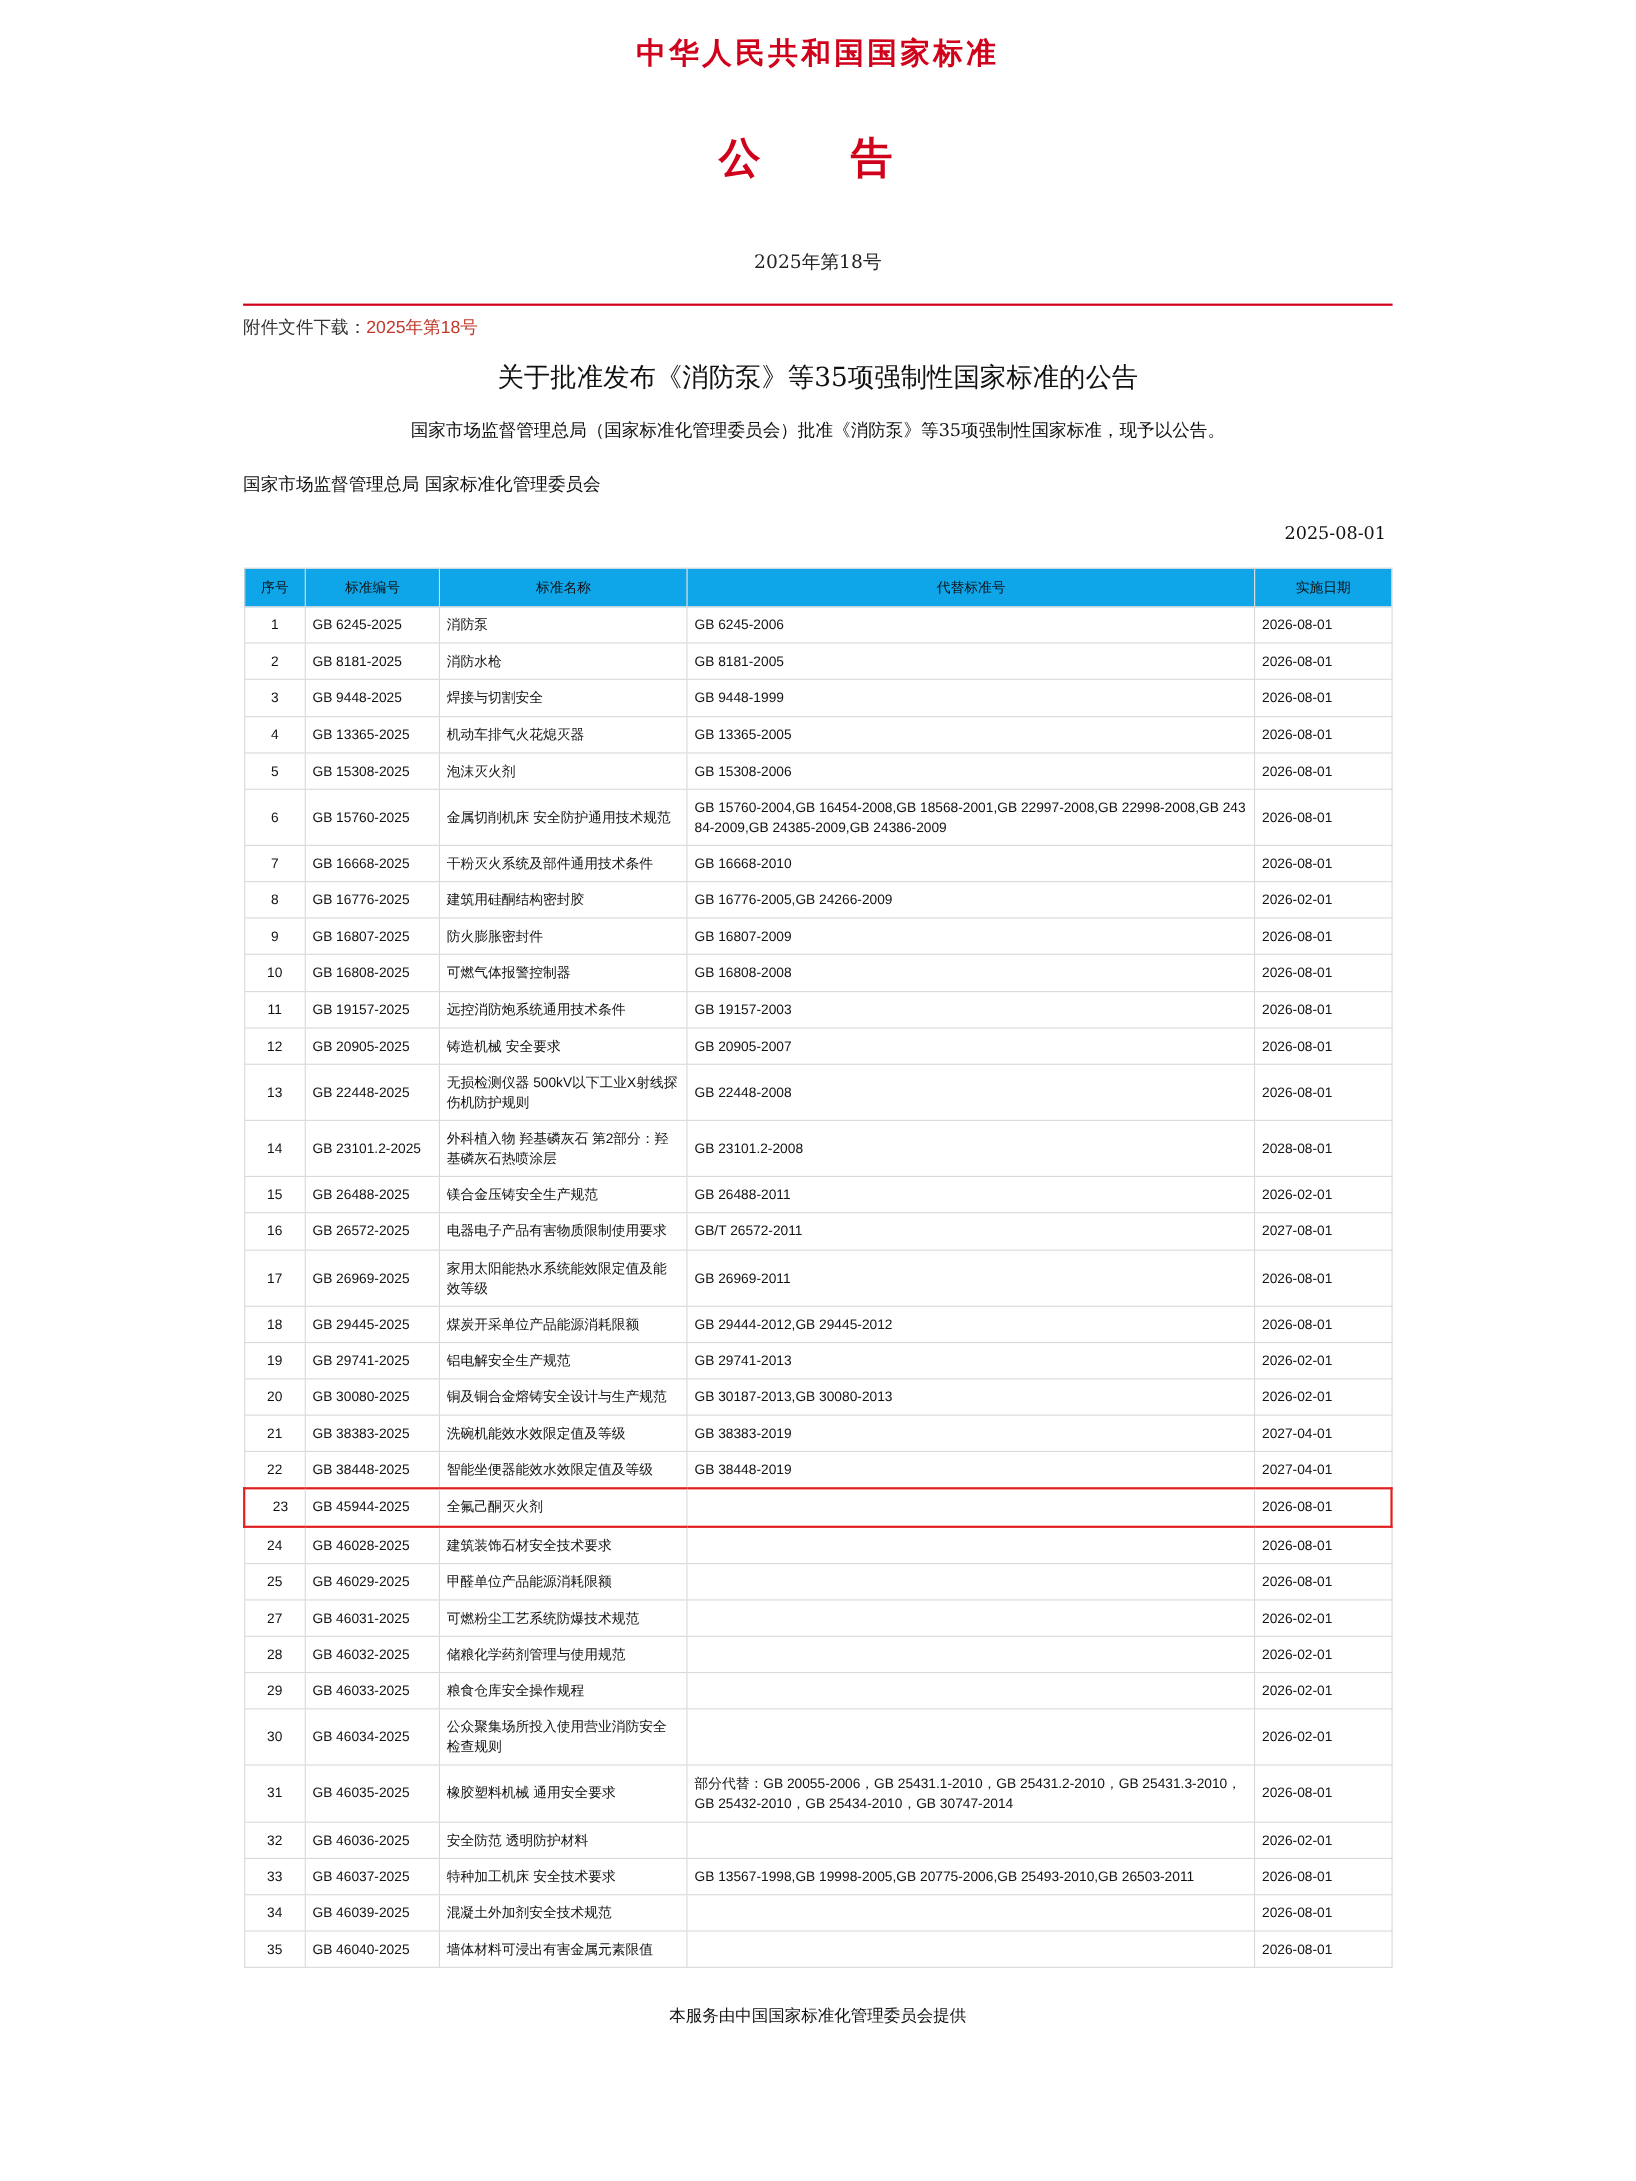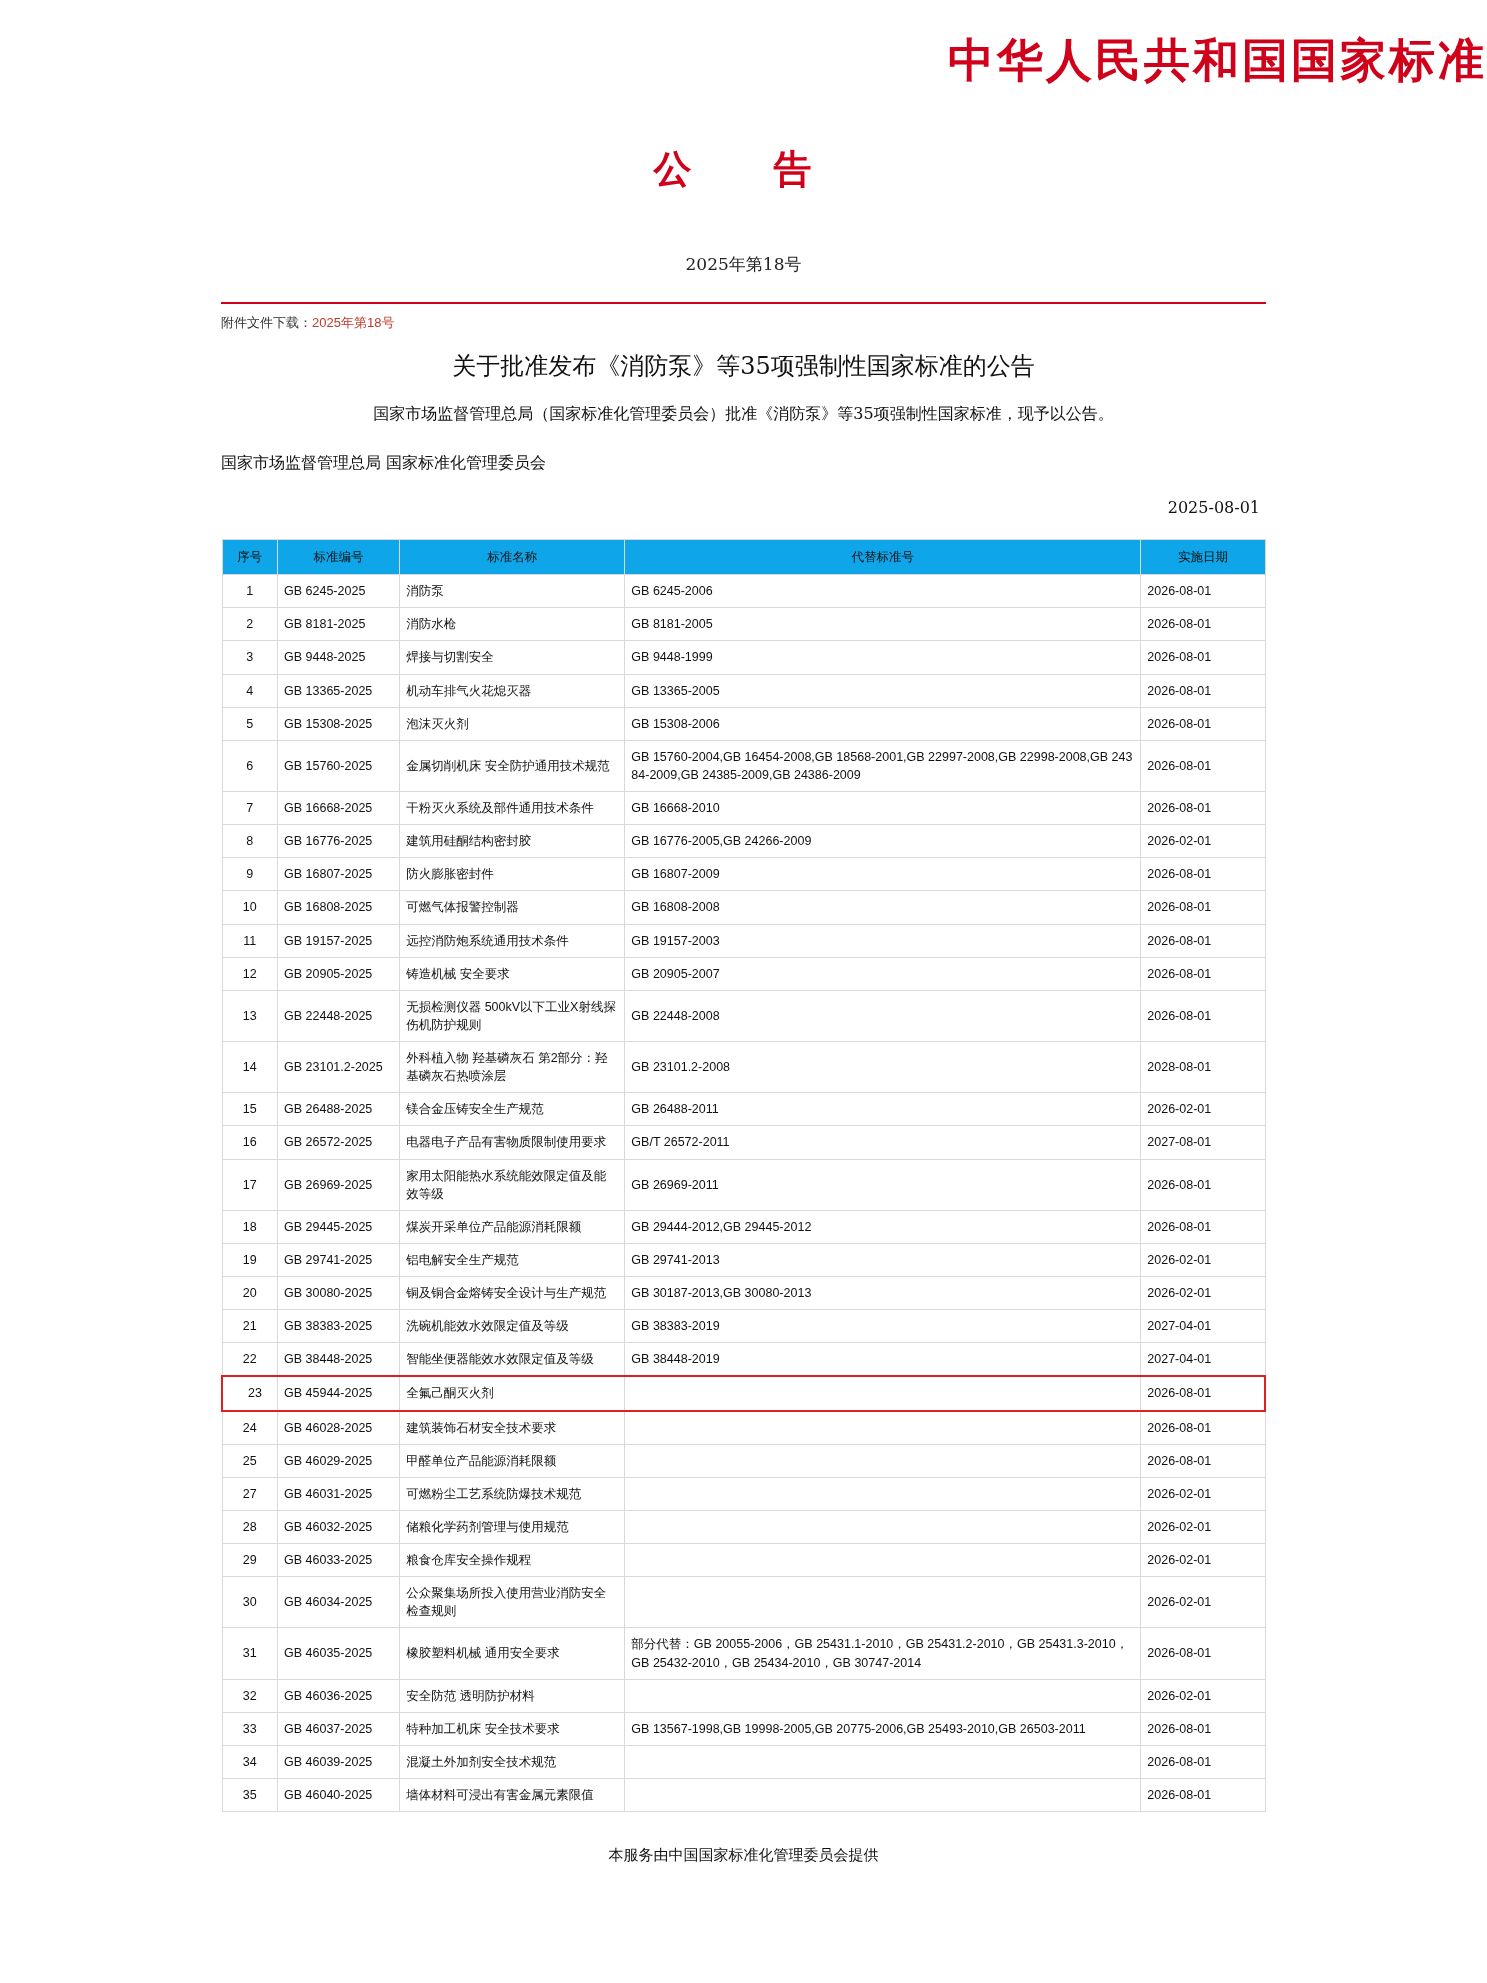--- a/index.html
+++ b/index.html
@@ -15,25 +15,25 @@
     -webkit-font-smoothing: antialiased;
   }
   .page {
     width: 1487px;
     margin: 0 auto;
     position: relative;
     padding-top: 18px;
     box-sizing: border-box;
   }
   .main-title {
-    text-align: right;
+    text-align: center;
     color: #d0021b;
     font-family: "DejaVu Serif", "Liberation Serif", serif;
     font-weight: bold;
-    font-size: 46px;
+    font-size: 27px;
     letter-spacing: 3px;
     margin: 12px 0 0 0;
   }
   .sub-title {
     text-align: center;
     color: #d0021b;
     font-family: "DejaVu Serif", "Liberation Serif", serif;
     font-weight: bold;
     font-size: 38px;
     letter-spacing: 22px;
@@ -47,21 +47,21 @@
     margin: 58px 0 0 0;
   }
   .red-rule {
     width: 1045px;
     margin: 26px auto 0 auto;
     border-top: 2px solid #d0021b;
   }
   .attachment {
     width: 1045px;
     margin: 10px auto 0 auto;
-    font-size: 13px;
+    font-size: 16px;
     color: #333;
   }
   .attachment .label {
     color: #333;
   }
   .attachment a {
     color: #c0392b;
     text-decoration: none;
   }
   .doc-title {

